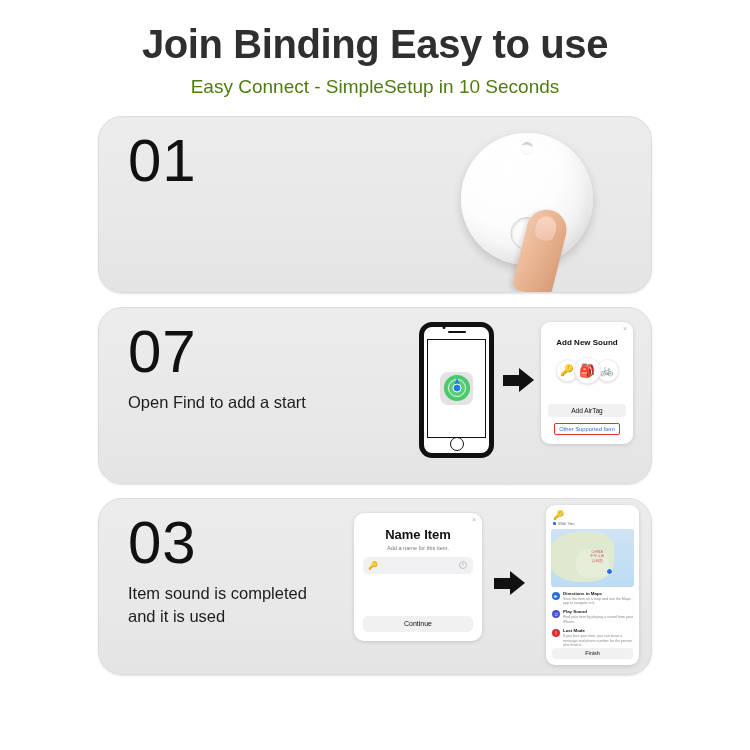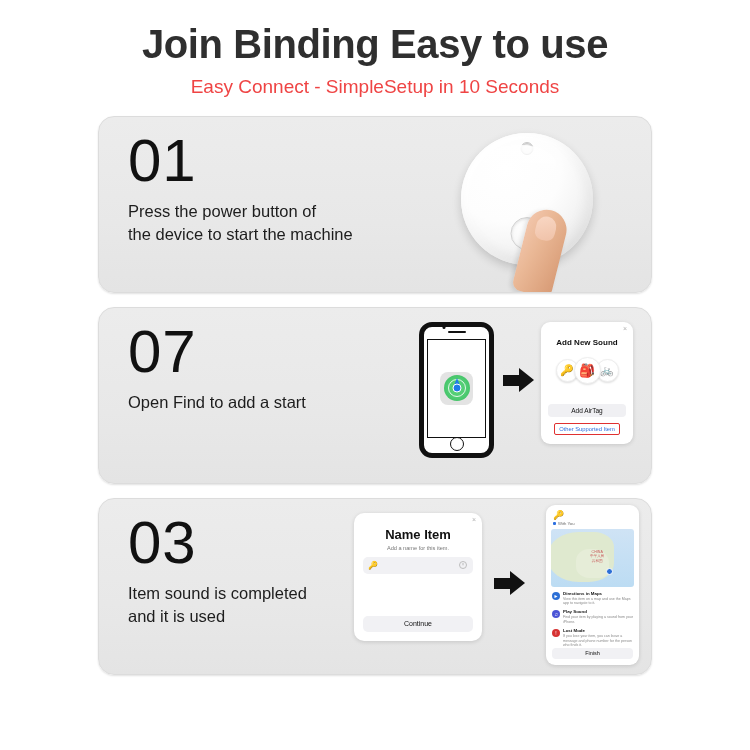--- a/index.html
+++ b/index.html
@@ -13,32 +13,32 @@
   }
   .page{width:750px;height:750px;position:relative;}
 
   
   .header{padding-top:22px;text-align:center;}
   .title{
     font-size:40px;font-weight:bold;letter-spacing:-.4px;
     color:#2f2f2f;line-height:1.12;
   }
   .subtitle{
-    margin-top:9px;font-size:19px;font-weight:400;color:#ef4444;
+    margin-top:9px;font-size:19px;font-weight:400;color:#4d7c0f;
   }
 
   
   .cards{margin-top:18px;}
   .card{
     position:relative;
     width:552px;height:175px;
     margin:0 auto 14px auto;
     background:linear-gradient(180deg,#ececec 0%,#e8e8e8 60%,#e4e4e4 100%);
     border:1px solid #dcdcdc;
-    border-radius:16px;
+    border-radius:24px;
     box-shadow:0 1px 2px rgba(0,0,0,.12);
     overflow:hidden;
   }
   .card-text{position:absolute;left:29px;top:14px;}
   .step-num{
     font-size:60px;font-weight:300;color:#111;
     line-height:1;letter-spacing:1px;
   }
   .step-desc{
     margin-top:9px;font-size:16.5px;line-height:1.42;color:#1d1d1d;
@@ -251,22 +251,20 @@
   <div class="header">
     <div class="title">Join Binding Easy to use</div>
     <div class="subtitle">Easy Connect - SimpleSetup in 10 Seconds</div>
   </div>
 
   <div class="cards">
 
     <div class="card">
       <div class="card-text">
         <div class="step-num">01</div>
-        <div class="step-desc">Press the power button of
-the device to start the machine</div>
       </div>
       <div class="art1">
         <div class="tracker">
           <div class="hole"></div>
           <div class="pbtn"></div>
         </div>
         <div class="finger">
           <div class="nail"></div>
         </div>
       </div>

